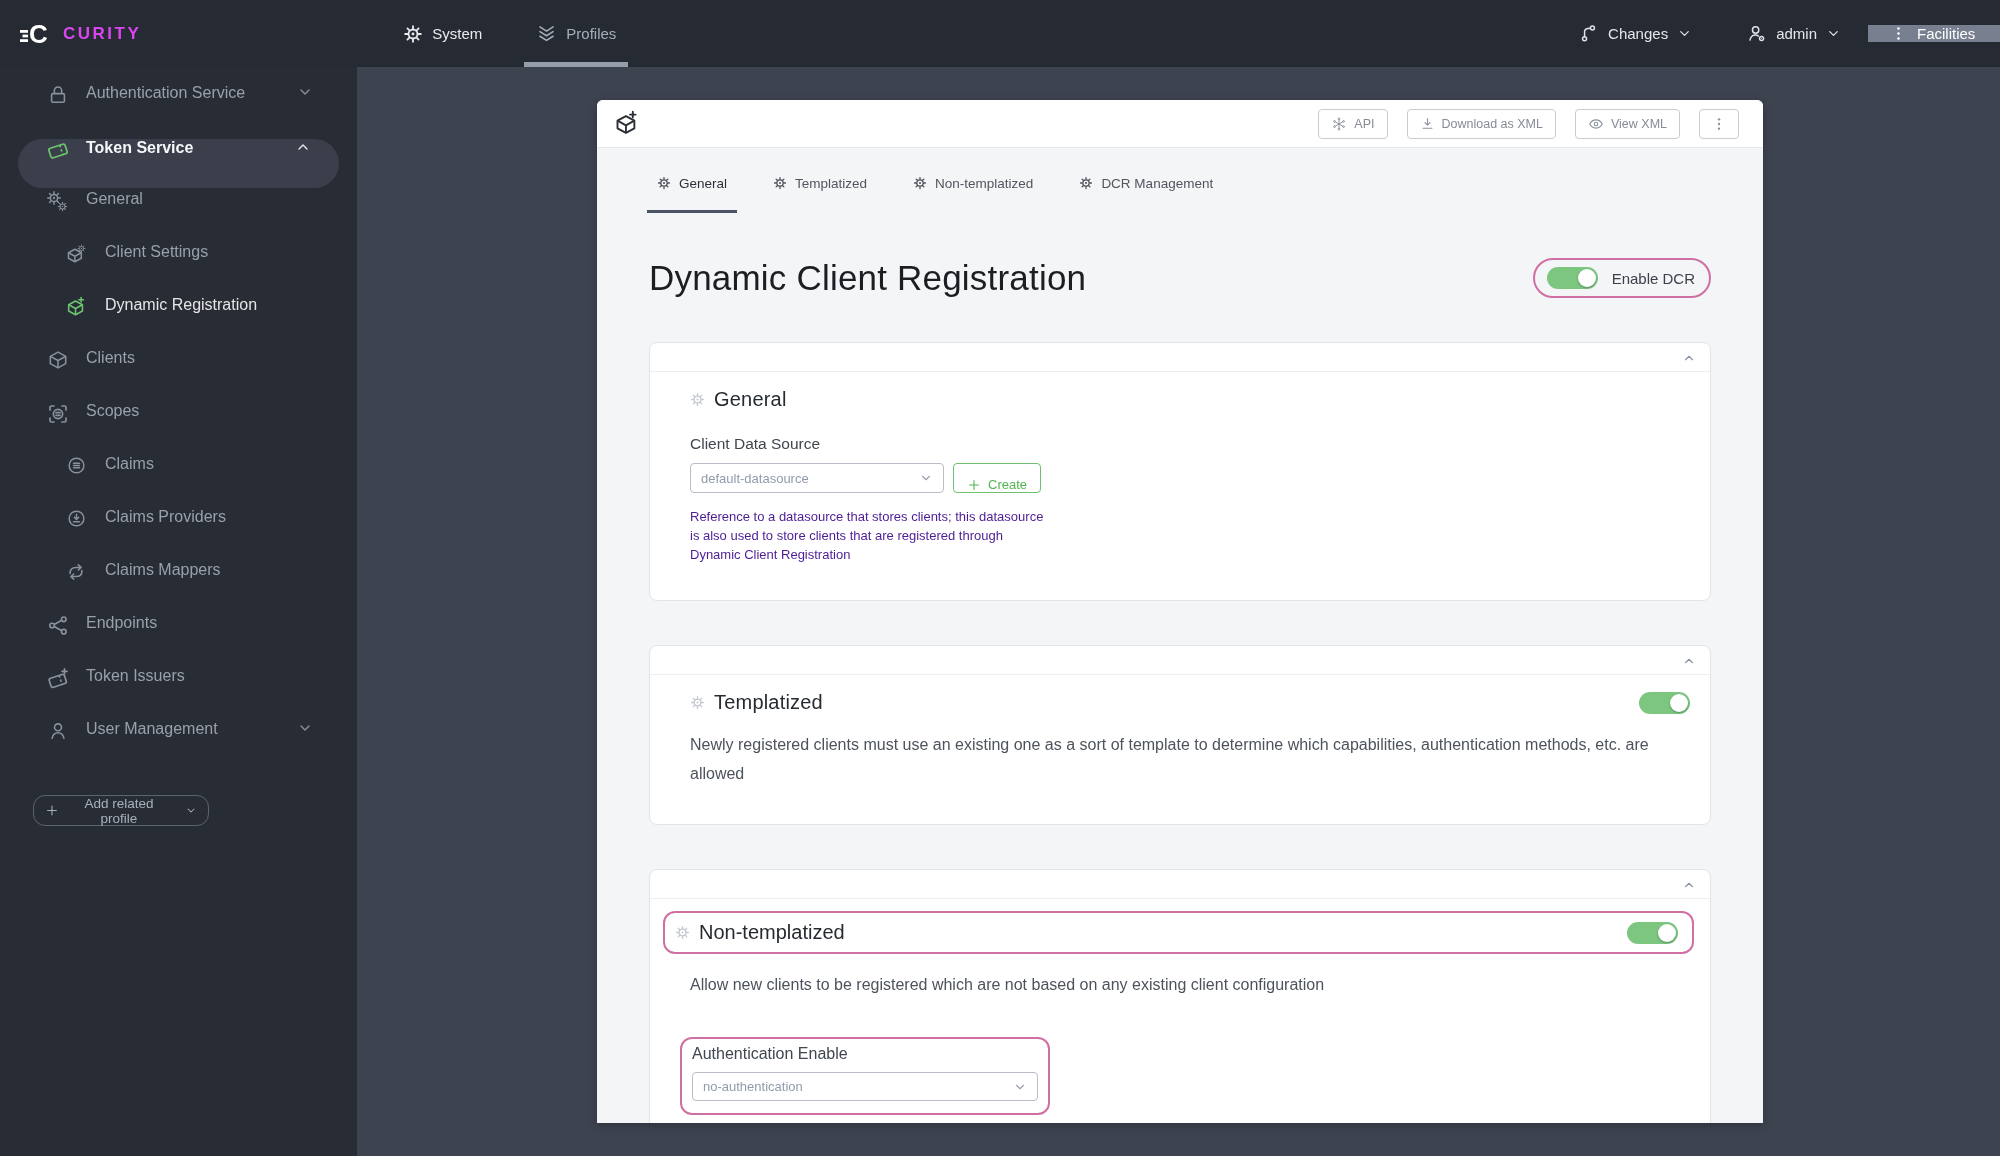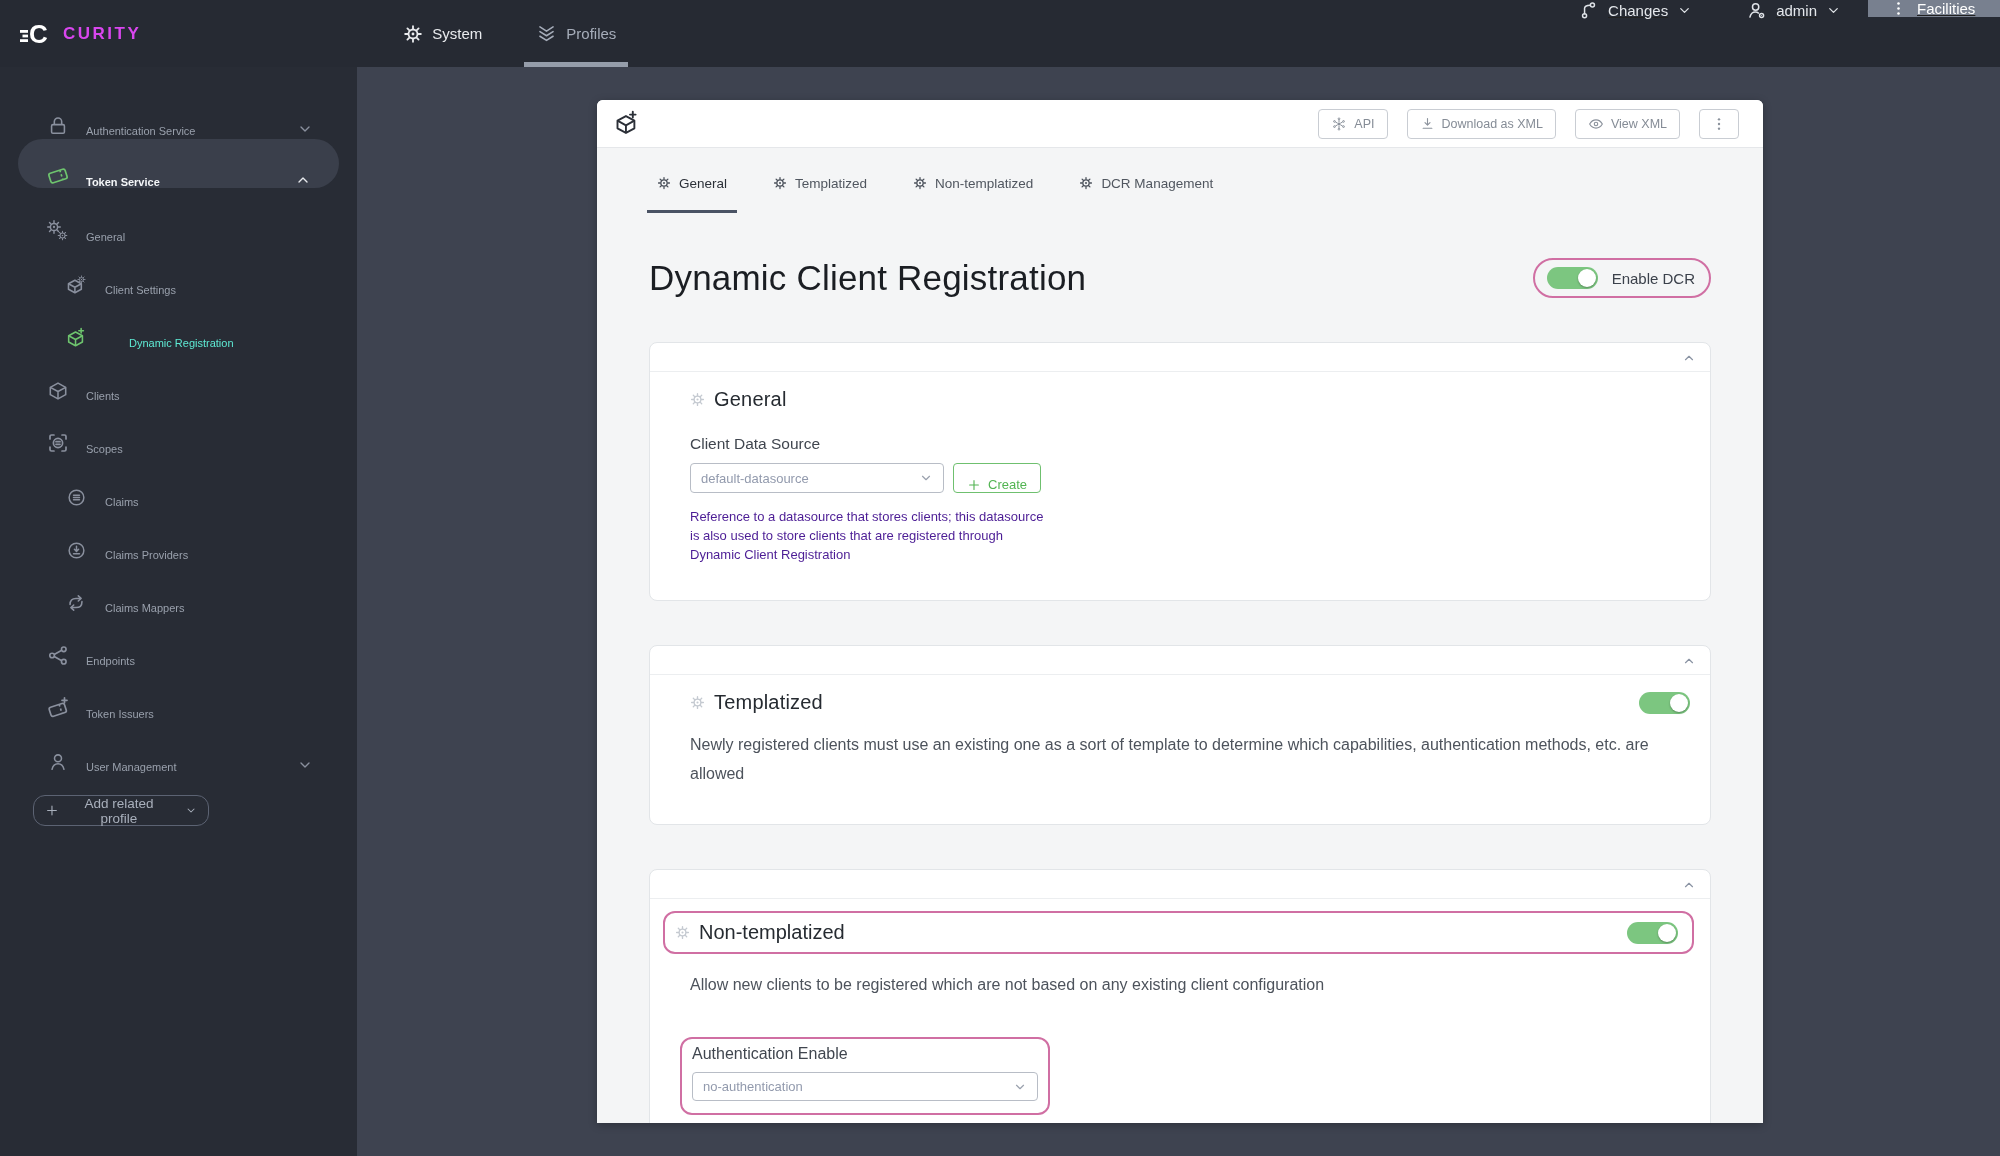--- a/index.html
+++ b/index.html
@@ -21,49 +21,49 @@
   .top-tab {
     display:flex; align-items:center; gap:9px; padding:10px 12px; position:relative;
     color:#e9ebee; font-size:15px; cursor:pointer;
   }
   .top-tab .ic { color:#e9ebee; }
   .top-tab.dim { color:#a6adba; }
   .top-tab.dim .ic { color:#a6adba; }
   .top-tab.active-underline::after {
     content:""; position:absolute; left:0; right:0; bottom:0; height:5px; background:#959daa;
   }
-  .top-right { margin-left:auto; display:flex; align-items:flex-start;text-decoration:underline; }
+  .top-right { margin-left:auto; display:flex; align-items:center; }
   .top-group { display:flex; align-items:center; gap:9px; color:#e4e7eb; font-size:15px; padding:0 27px; cursor:pointer; }
   .top-group .ic { color:#dfe3e8; }
   .facilities {
     background:#78808f; display:flex; align-items:center; gap:10px; color:#fff;
     font-size:15px; padding:0 24px 0 22px; min-width:132px; cursor:pointer;
   }
 
   
   .shell { display:flex; height:1089px; }
 
   
   .sidebar { width:357px; background:#282c35; padding-top:17px; flex:none; }
   .side-item {
-    height:53px; display:flex; align-items:flex-end; position:relative;
-    color:#99a0ac; font-size:11px; cursor:pointer;
+    height:53px; display:flex; align-items:flex-start; position:relative;
+    color:#99a0ac; font-size:16px; cursor:pointer;
   }
   .side-item .s-icon { width:26px; display:flex; justify-content:center; color:#8a909e; }
   .side-item.lvl0 { padding-left:45px; }
   .side-item.lvl0 .s-label { margin-left:15px; }
   .side-item.lvl1 { padding-left:63px; }
   .side-item.lvl1 .s-label { margin-left:16px; }
   .side-item .chev { position:absolute; right:44px; color:#8a909e; }
   .side-item.pill {
     background:#3a3f4b; border-radius:26px; margin:0 18px; padding-left:27px;
     color:#f4f6f8; font-weight:bold; height:49px; margin-top:2px; margin-bottom:2px;
   }
   .side-item.pill .chev { right:28px; color:#e8eaee; }
-  .side-item.active-white { color:#5eead4;gap:24px; }
+  .side-item.active-white { color:#e5e5e5; }
   .green { color:#6ec46e !important; }
   .add-profile-btn {
     margin:22px 0 0 33px; width:176px; height:31px; border:1px solid #5c6373; border-radius:12px;
     background:transparent; color:#a9b0bc; font-size:13.5px; display:flex; align-items:center;
     gap:9px; padding:0 11px; cursor:pointer; font-family:inherit;
   }
   .add-profile-btn .chev-sm { margin-left:6px; }
 
   
   .content { flex:1; position:relative; }

